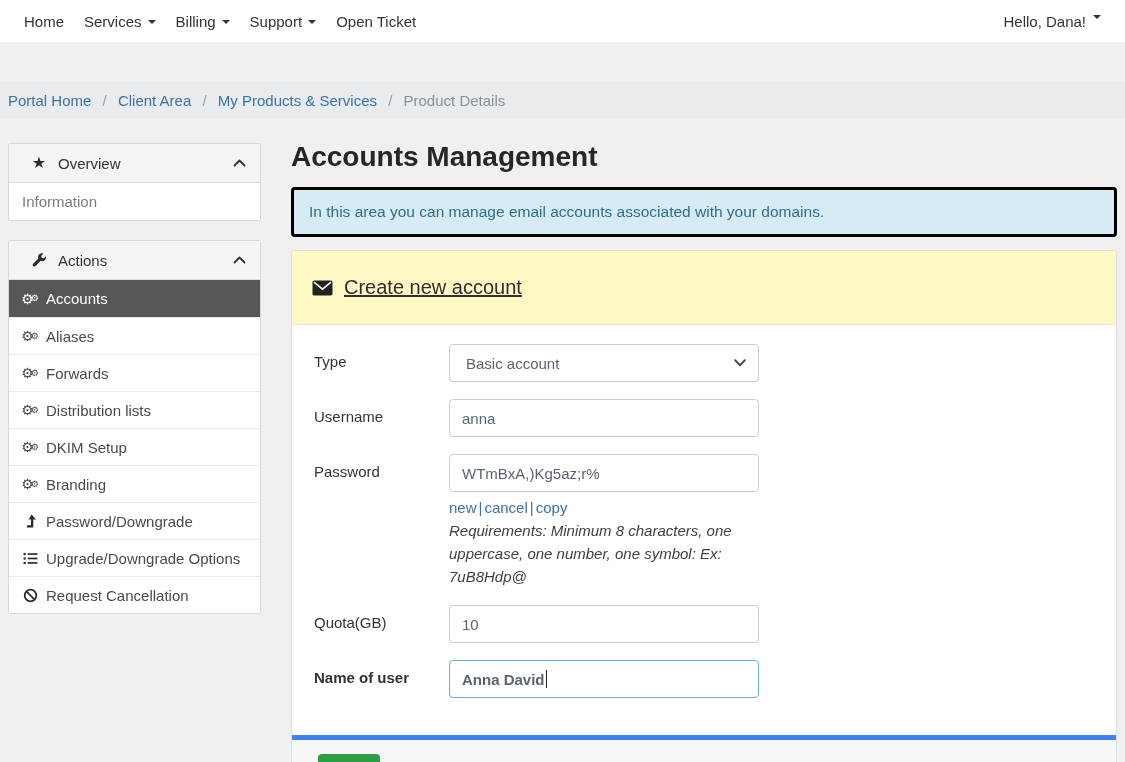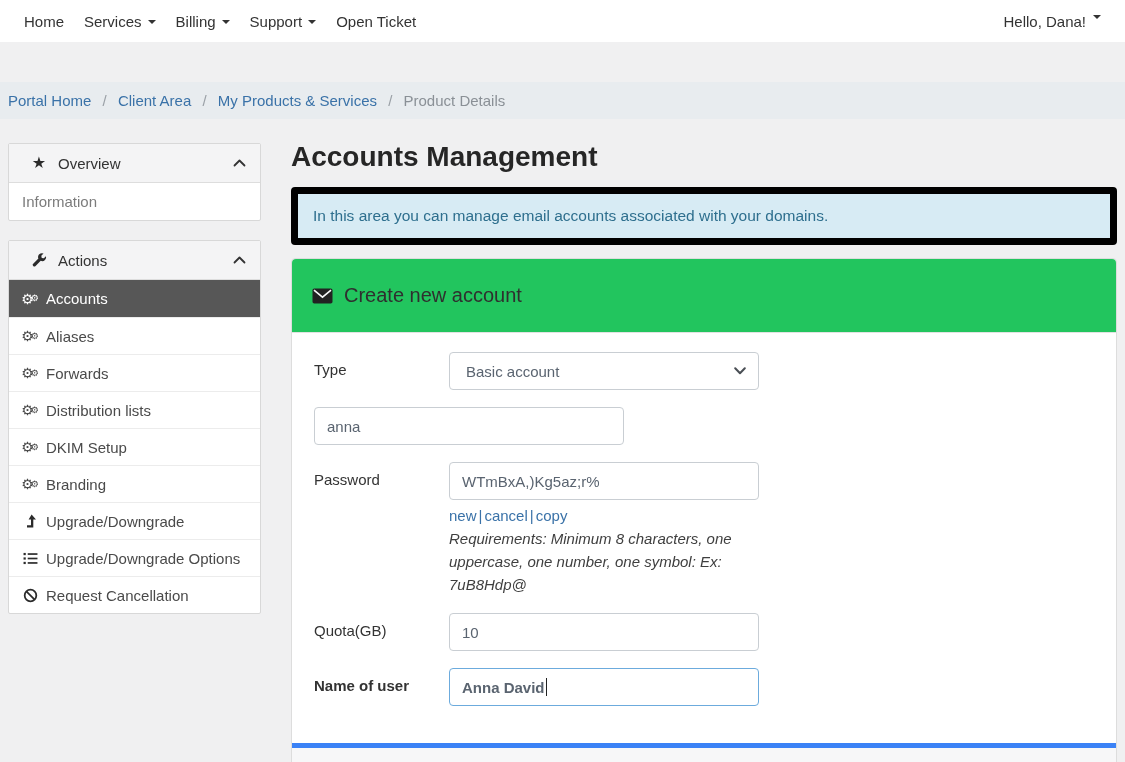--- a/index.html
+++ b/index.html
@@ -44,27 +44,27 @@
   .icon16 { width:18px; flex:none; display:inline-flex; align-items:center;
     justify-content:center; color:inherit; }
   .cogs { font-family:"DejaVu Sans",sans-serif; line-height:1; white-space:nowrap; }
   .cogs .g1 { font-size:14px; }
   .cogs .g2 { font-size:9px; margin-left:-3px; vertical-align:-3px; display:inline-block; }
   .star { font-family:"DejaVu Sans",sans-serif; font-size:16px; line-height:1; color:#2b2b2b; }
 
   
   .main { flex:1; min-width:0; }
   .page-title { font-size:28px; font-weight:bold; color:#262626; margin:0 0 16px 0; line-height:28px; }
-  .alert-info { background:#d7ebf4; border:7px solid #000000; color:#2e6f8e;
+  .alert-info { background:#d7ebf4; border:3px solid #000000; color:#2e6f8e;
     padding:13px 15px; border-radius:4px; font-size:15.5px; margin-bottom:13px; }
 
   .panel { background:#fff; border:1px solid #dddddd; border-radius:4px; }
-  .panel-heading { background:#22c55e; padding:25px 20px; display:flex; align-items:center;
+  .panel-heading { background:#fef9c3; padding:25px 20px; display:flex; align-items:center;
     gap:11px; border-bottom:1px solid #e2e2e2; border-radius:4px 4px 0 0;
-    font-size:20px; color:#2f2f2f; }
+    font-size:20px; color:#2f2f2f;text-decoration:underline; }
   .panel-body { padding:19px 20px 37px 22px; }
 
   .frow { display:flex; margin-bottom:17px; }
   .frow:last-child { margin-bottom:0;font-weight:bold; }
   .flabel { width:135px; flex:none; font-size:15px; color:#333; padding-top:9px; }
   .fcol { width:358px; }
 
   .input, .selectbox {
     width:310px; height:38px; border:1px solid #c9ced3; border-radius:4px;
     background:#fff; font-size:15px; color:#5a6470; padding:0 12px;
@@ -203,21 +203,21 @@
             <span class="g2">⚙</span>
           </span>
         <span>Branding</span>
       </div>
       <div class="s-item">
         <span class="icon16">
           <svg width="13" height="14" viewBox="0 0 13 14">
               <path fill="#2b2b2b" d="M7.6 0.6 12 5.6 H9.3 V13.4 H3 v-2.2 h4 V5.6 H4.6 z"></path>
             </svg>
         </span>
-        <span>Upgrade/Downgrade</span>
+        <span>Password/Downgrade</span>
       </div>
       <div class="s-item">
         <span class="icon16">
           <svg width="15" height="13" viewBox="0 0 16 14">
             <g fill="#2b2b2b">
               <rect x="0.5" y="1" width="2.4" height="2.4"></rect>
                 <rect x="5" y="1.3" width="10.5" height="1.8"></rect>
               <rect x="0.5" y="5.8" width="2.4" height="2.4"></rect>
                 <rect x="5" y="6.1" width="10.5" height="1.8"></rect>
               <rect x="0.5" y="10.6" width="2.4" height="2.4"></rect>
@@ -267,20 +267,21 @@
               <span style="display:inline-flex;">
                 <svg width="12" height="8" viewBox="0 0 12 8">
                     <polyline points="1.2,1.2 6,6.2 10.8,1.2" fill="none" stroke="#4a4f55" stroke-width="2" stroke-linecap="round" stroke-linejoin="round"></polyline>
                   </svg>
               </span>
             </div>
           </div>
         </div>
 
         <div class="frow">
+          <label class="flabel">Username</label>
           <div class="fcol">
             <input class="input" type="text" value="anna" style="">
           </div>
         </div>
 
         <div class="frow">
           <label class="flabel">Password</label>
           <div class="fcol">
             <input class="input" type="text" value="WTmBxA,)Kg5az;r%" style="">
             <div class="pw-links">

